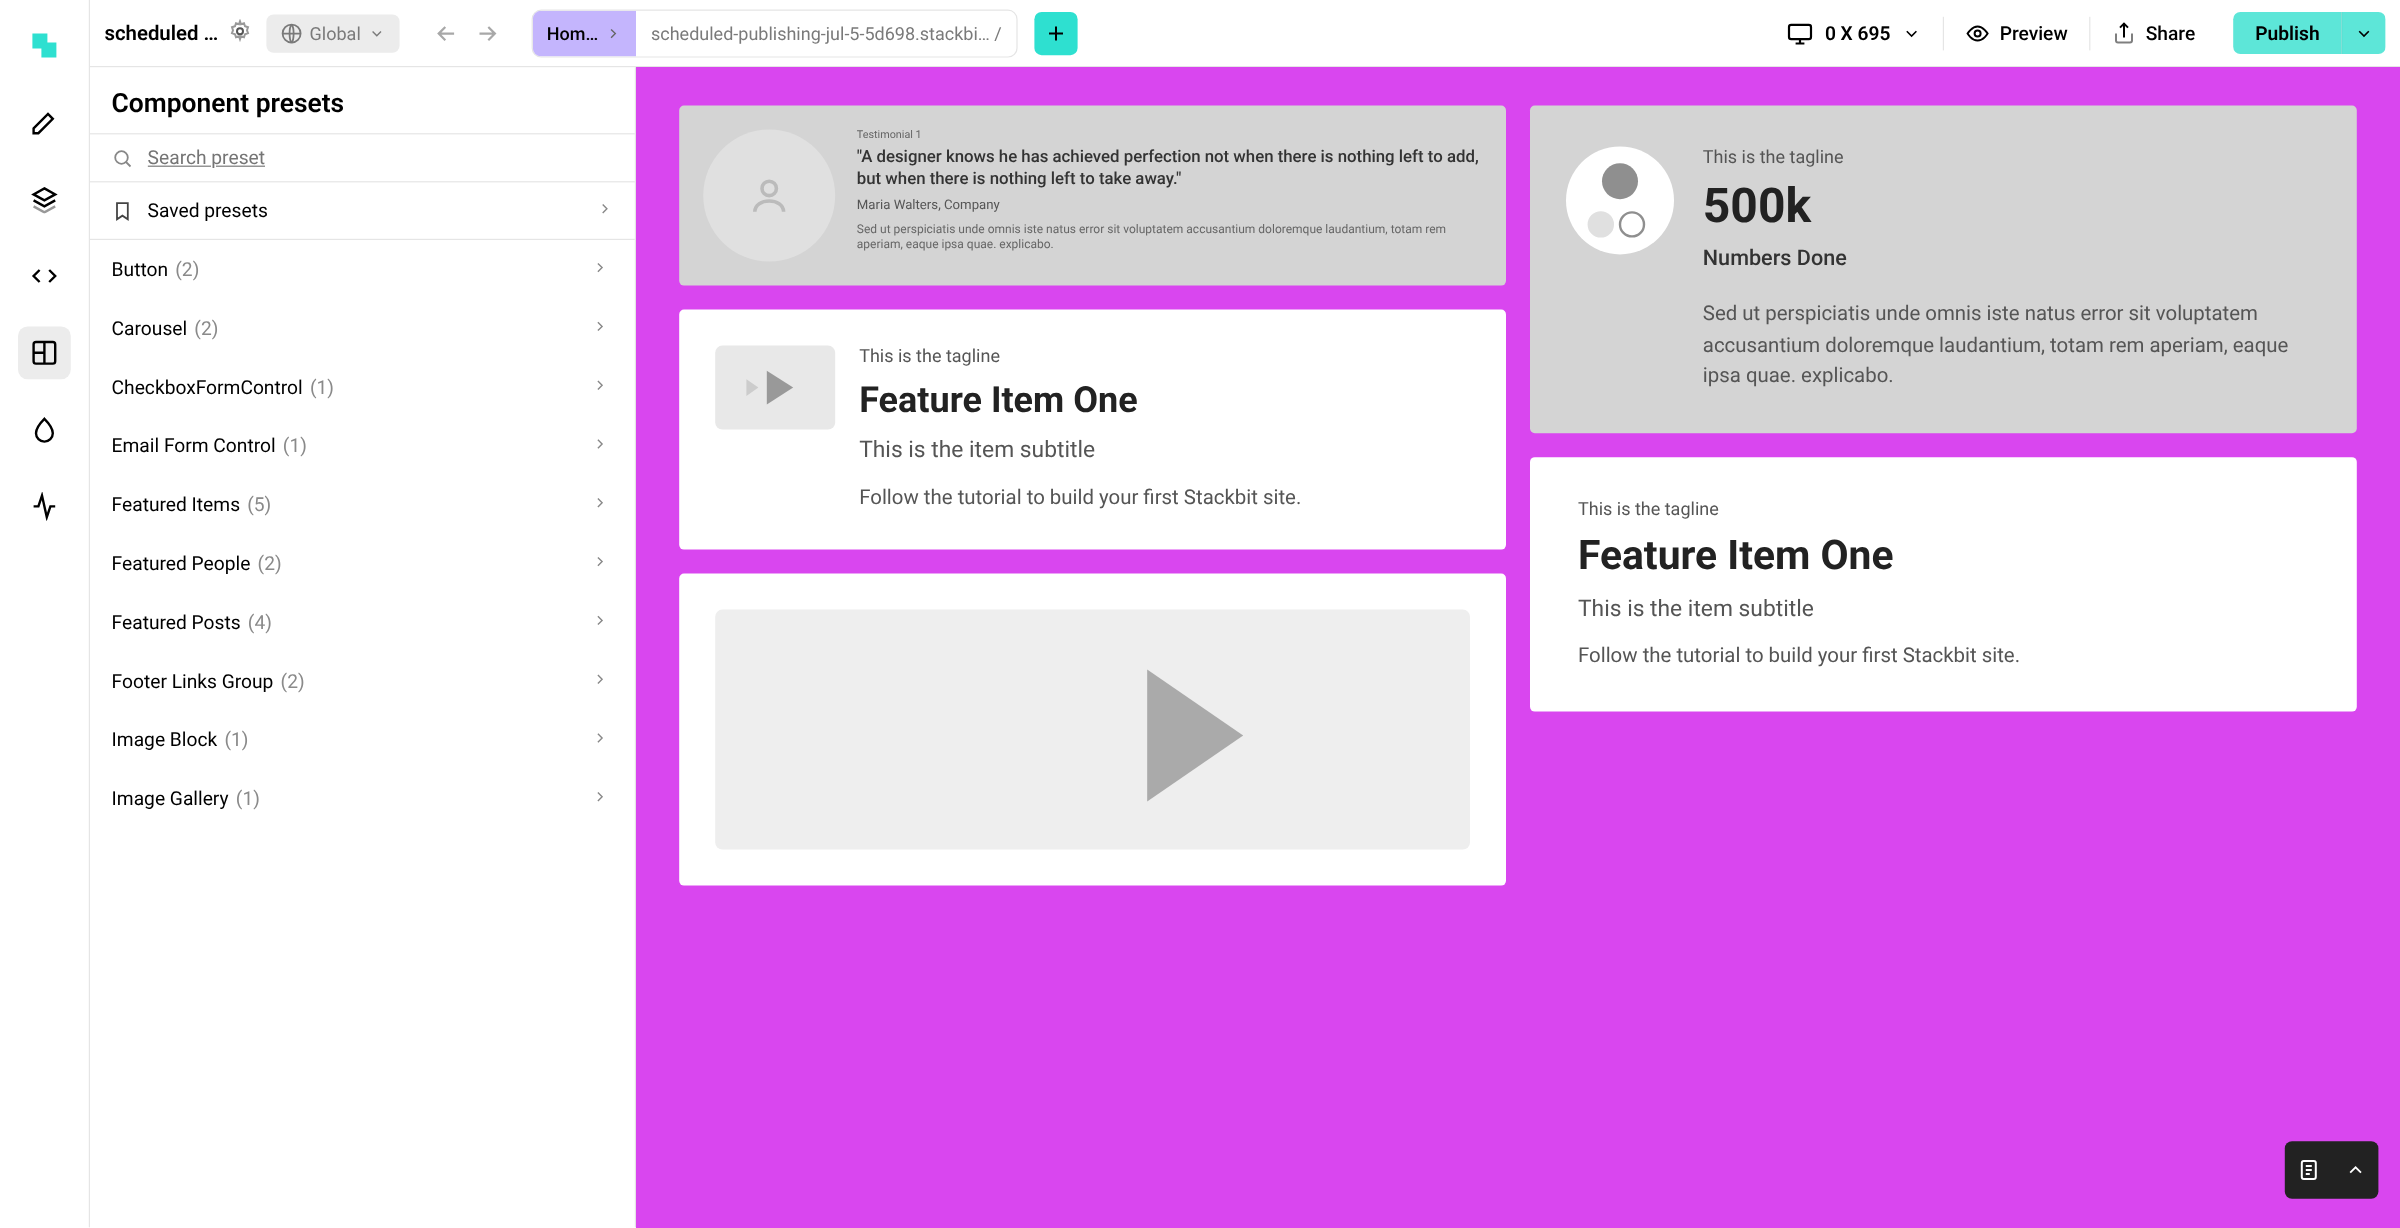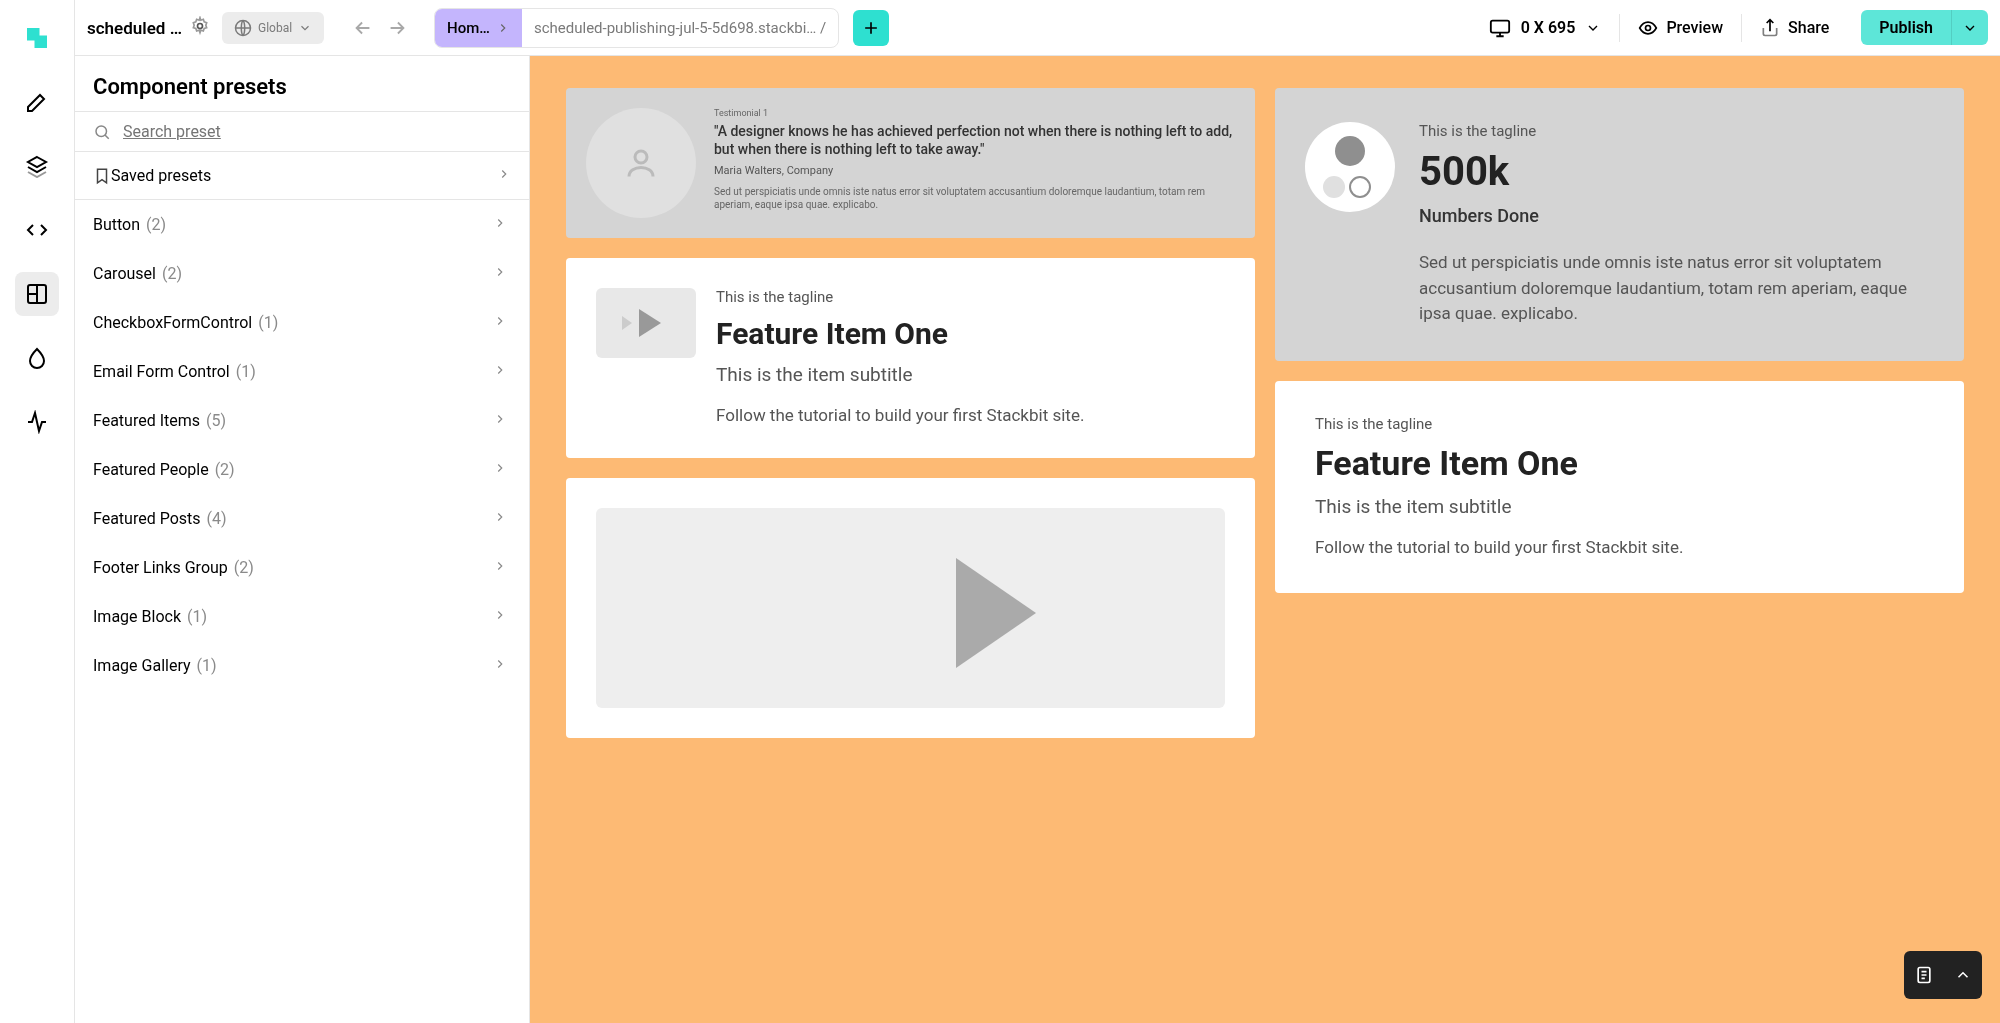--- a/index.html
+++ b/index.html
@@ -10,21 +10,21 @@
     .logo { width: 30px; height: 30px; }
     .rail-icon { width: 44px; height: 44px; display: flex; align-items: center; justify-content: center; border-radius: 8px; cursor: pointer; color: #000; }
     .rail-icon.active { background: #ececec; }
     .rail-icon svg { width: 24px; height: 24px; }
 
     .main { flex: 1; display: flex; flex-direction: column; min-width: 0; }
 
     .topbar { height: 56px; border-bottom: 1px solid #e5e5e5; display: flex; align-items: center; padding: 0 12px; gap: 8px; }
     .site-name { font-size: 17px; font-weight: 600; white-space: nowrap; overflow: hidden; text-overflow: ellipsis; max-width: 120px; }
     .gear { color: #555; }
-    .global-pill { display: flex; align-items: center; gap: 6px; background: #ececec; padding: 7px 12px; border-radius: 6px; cursor: pointer; color: #7a7a7a; font-size: 12px; margin-left: 4px; }
+    .global-pill { display: flex; align-items: center; gap: 6px; background: #ececec; padding: 7px 12px; border-radius: 6px; cursor: pointer; color: #7a7a7a; font-size: 15px; margin-left: 4px; }
     .nav-arrows { display: flex; gap: 12px; margin-left: 20px; color: #a8a8a8; }
     .nav-arrows svg { cursor: pointer; }
     .page-crumb { display: flex; align-items: center; border: 1px solid #e5e5e5; border-radius: 8px; overflow: hidden; margin-left: 18px; height: 40px; }
     .page-crumb .crumb { display: flex; align-items: center; background: #c4b5fd; padding: 0 12px; height: 100%; font-size: 15px; font-weight: 500; gap: 6px; }
     .page-crumb .url { color: #7a7a7a; font-size: 15px; padding: 0 12px; white-space: nowrap; max-width: 320px; overflow: hidden; text-overflow: ellipsis; }
     .add-btn { width: 36px; height: 36px; background: #2ee0d0; border-radius: 6px; display: flex; align-items: center; justify-content: center; margin-left: 6px; cursor: pointer; }
 
     .topbar-right { margin-left: auto; display: flex; align-items: center; gap: 18px; }
     .viewport { display: flex; align-items: center; gap: 10px; font-weight: 600; font-size: 16px; }
     .divider-v { width: 1px; height: 28px; background: #e5e5e5; }
@@ -34,30 +34,30 @@
     .publish-chev { background: #5de6d8; padding: 8px 10px; border-radius: 0 6px 6px 0; border-left: 1px solid rgba(0,0,0,0.1); cursor: pointer; display: flex; align-items: center; }
 
     .content { flex: 1; display: flex; min-height: 0; }
 
     .panel { width: 455px; border-right: 1px solid #e5e5e5; display: flex; flex-direction: column; flex-shrink: 0; }
     .panel-header { display: flex; align-items: center; justify-content: space-between; padding: 18px 18px 12px; }
     .panel-title { font-size: 22px; font-weight: 600; }
     .close-x { cursor: pointer; position: fixed; right: 18px; top: 78px; }
     .search-row { display: flex; align-items: center; gap: 12px; padding: 10px 18px; color: #7a7a7a; border-bottom: 1px solid #e5e5e5; border-top: 1px solid #e5e5e5; text-decoration: underline; }
     .search-row input { border: none; outline: none; font-size: 16px; flex: 1; color: #333; }
-    .saved-row { display: flex; align-items: center; padding: 14px 18px; font-size: 16px; border-bottom: 1px solid #e5e5e5; cursor: pointer; }
+    .saved-row { display: flex; align-items: center; gap: 12px; padding: 14px 18px; font-size: 16px; border-bottom: 1px solid #e5e5e5; cursor: pointer; }
     .saved-row .chev { margin-left: auto; color: #888; }
     .preset-list { flex: 1; overflow-y: auto; padding-right: 4px; }
     .preset-list::-webkit-scrollbar { width: 10px; }
     .preset-list::-webkit-scrollbar-thumb { background: #ccc; border-radius: 5px; }
     .preset-row { display: flex; align-items: center; padding: 15px 18px; font-size: 16px; cursor: pointer; }
     .preset-row .count { color: #8a8a8a; margin-left: 6px; }
     .preset-row .chev { margin-left: auto; color: #888; }
 
-    .canvas { flex: 1; background: #fdba74; padding: 32px 36px; overflow-y: auto; display: flex; gap: 20px; align-items: flex-start; position: relative; }
+    .canvas { flex: 1; background: #d946ef; padding: 32px 36px; overflow-y: auto; display: flex; gap: 20px; align-items: flex-start; position: relative; }
     .col { flex: 1; display: flex; flex-direction: column; gap: 20px; min-width: 0; }
     .card { background: #fff; border-radius: 4px; }
     .card.grey { background: #d4d4d4; }
     .testimonial { display: flex; padding: 20px; gap: 18px; }
     .avatar-circ { width: 110px; height: 110px; border-radius: 50%; background: #e0e0e0; display: flex; align-items: center; justify-content: center; color: #aaa; flex-shrink: 0; }
     .testimonial-body { font-size: 12px; color: #333; }
     .testimonial-label { font-size: 9px; color: #666; margin-bottom: 4px; }
     .testimonial-quote { font-size: 14px; font-weight: 500; margin-bottom: 6px; line-height: 1.3; }
     .testimonial-name { font-size: 11px; color: #555; margin-bottom: 8px; }
     .testimonial-lorem { font-size: 10px; color: #666; line-height: 1.3; }

